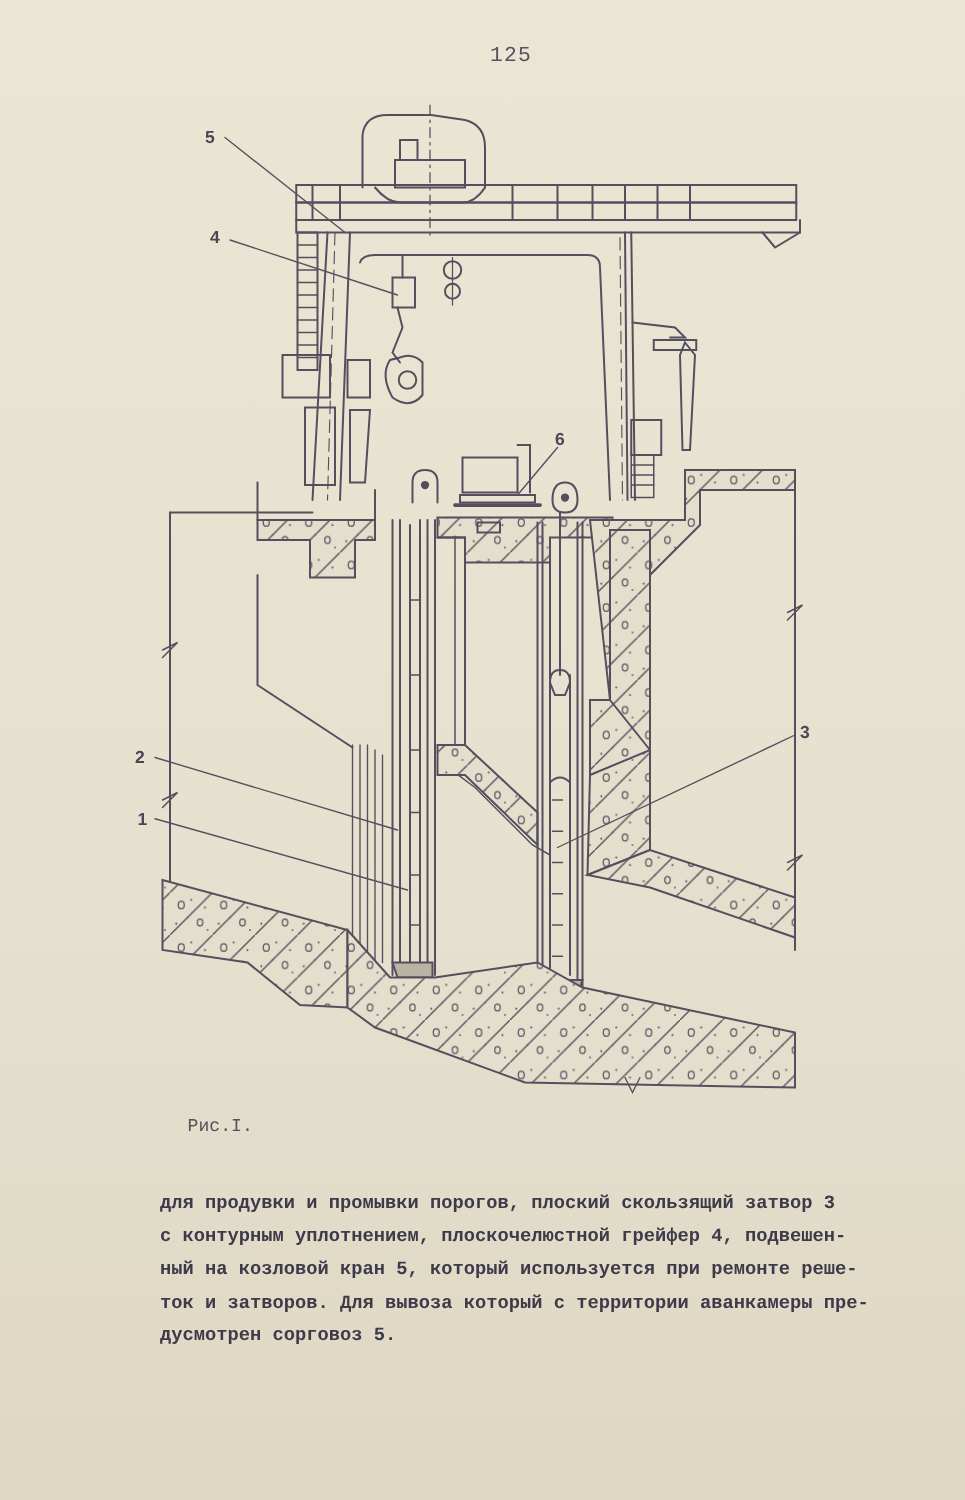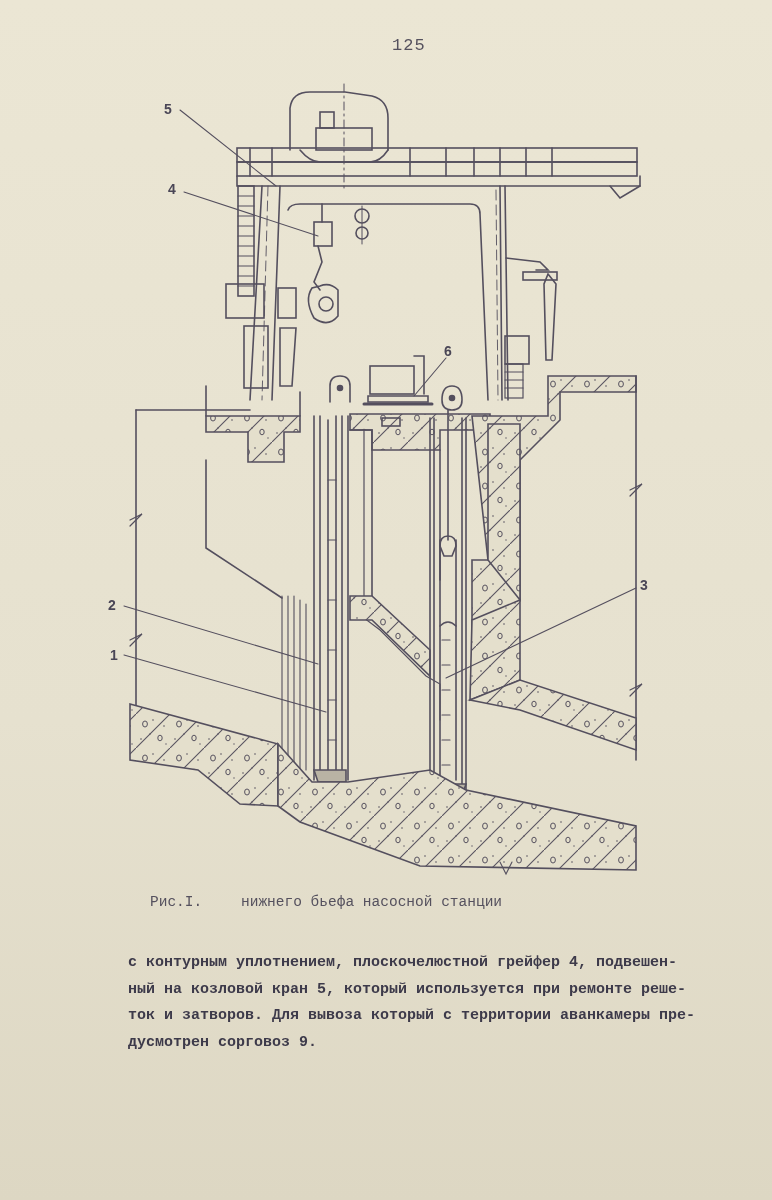--- a/index.html
+++ b/index.html
@@ -223,24 +223,24 @@
         <text x="108" y="610">2</text>
         <text x="110" y="660">1</text>
         <text x="640" y="590">3</text>
       </g>
     </svg>
   </div>
 
   <div class="caption">
     <span class="fig-label">Рис.I.</span>
     <div class="fig-title">
-      <div>нижнего бьефа насосной станции</div>
     </div>
   </div>
 
   <div class="body-text">
+    <div>для продувки и промывки порогов, плоский скользящий затвор 3</div>
     <div>с контурным уплотнением, плоскочелюстной грейфер 4, подвешен-</div>
     <div>ный на козловой кран 5, который используется при ремонте реше-</div>
     <div>ток и затворов. Для вывоза который с территории аванкамеры пре-</div>
-    <div>дусмотрен сорговоз 9.</div>
+    <div>дусмотрен сорговоз 5.</div>
   </div>
 
 </div>
 
 </body></html>

